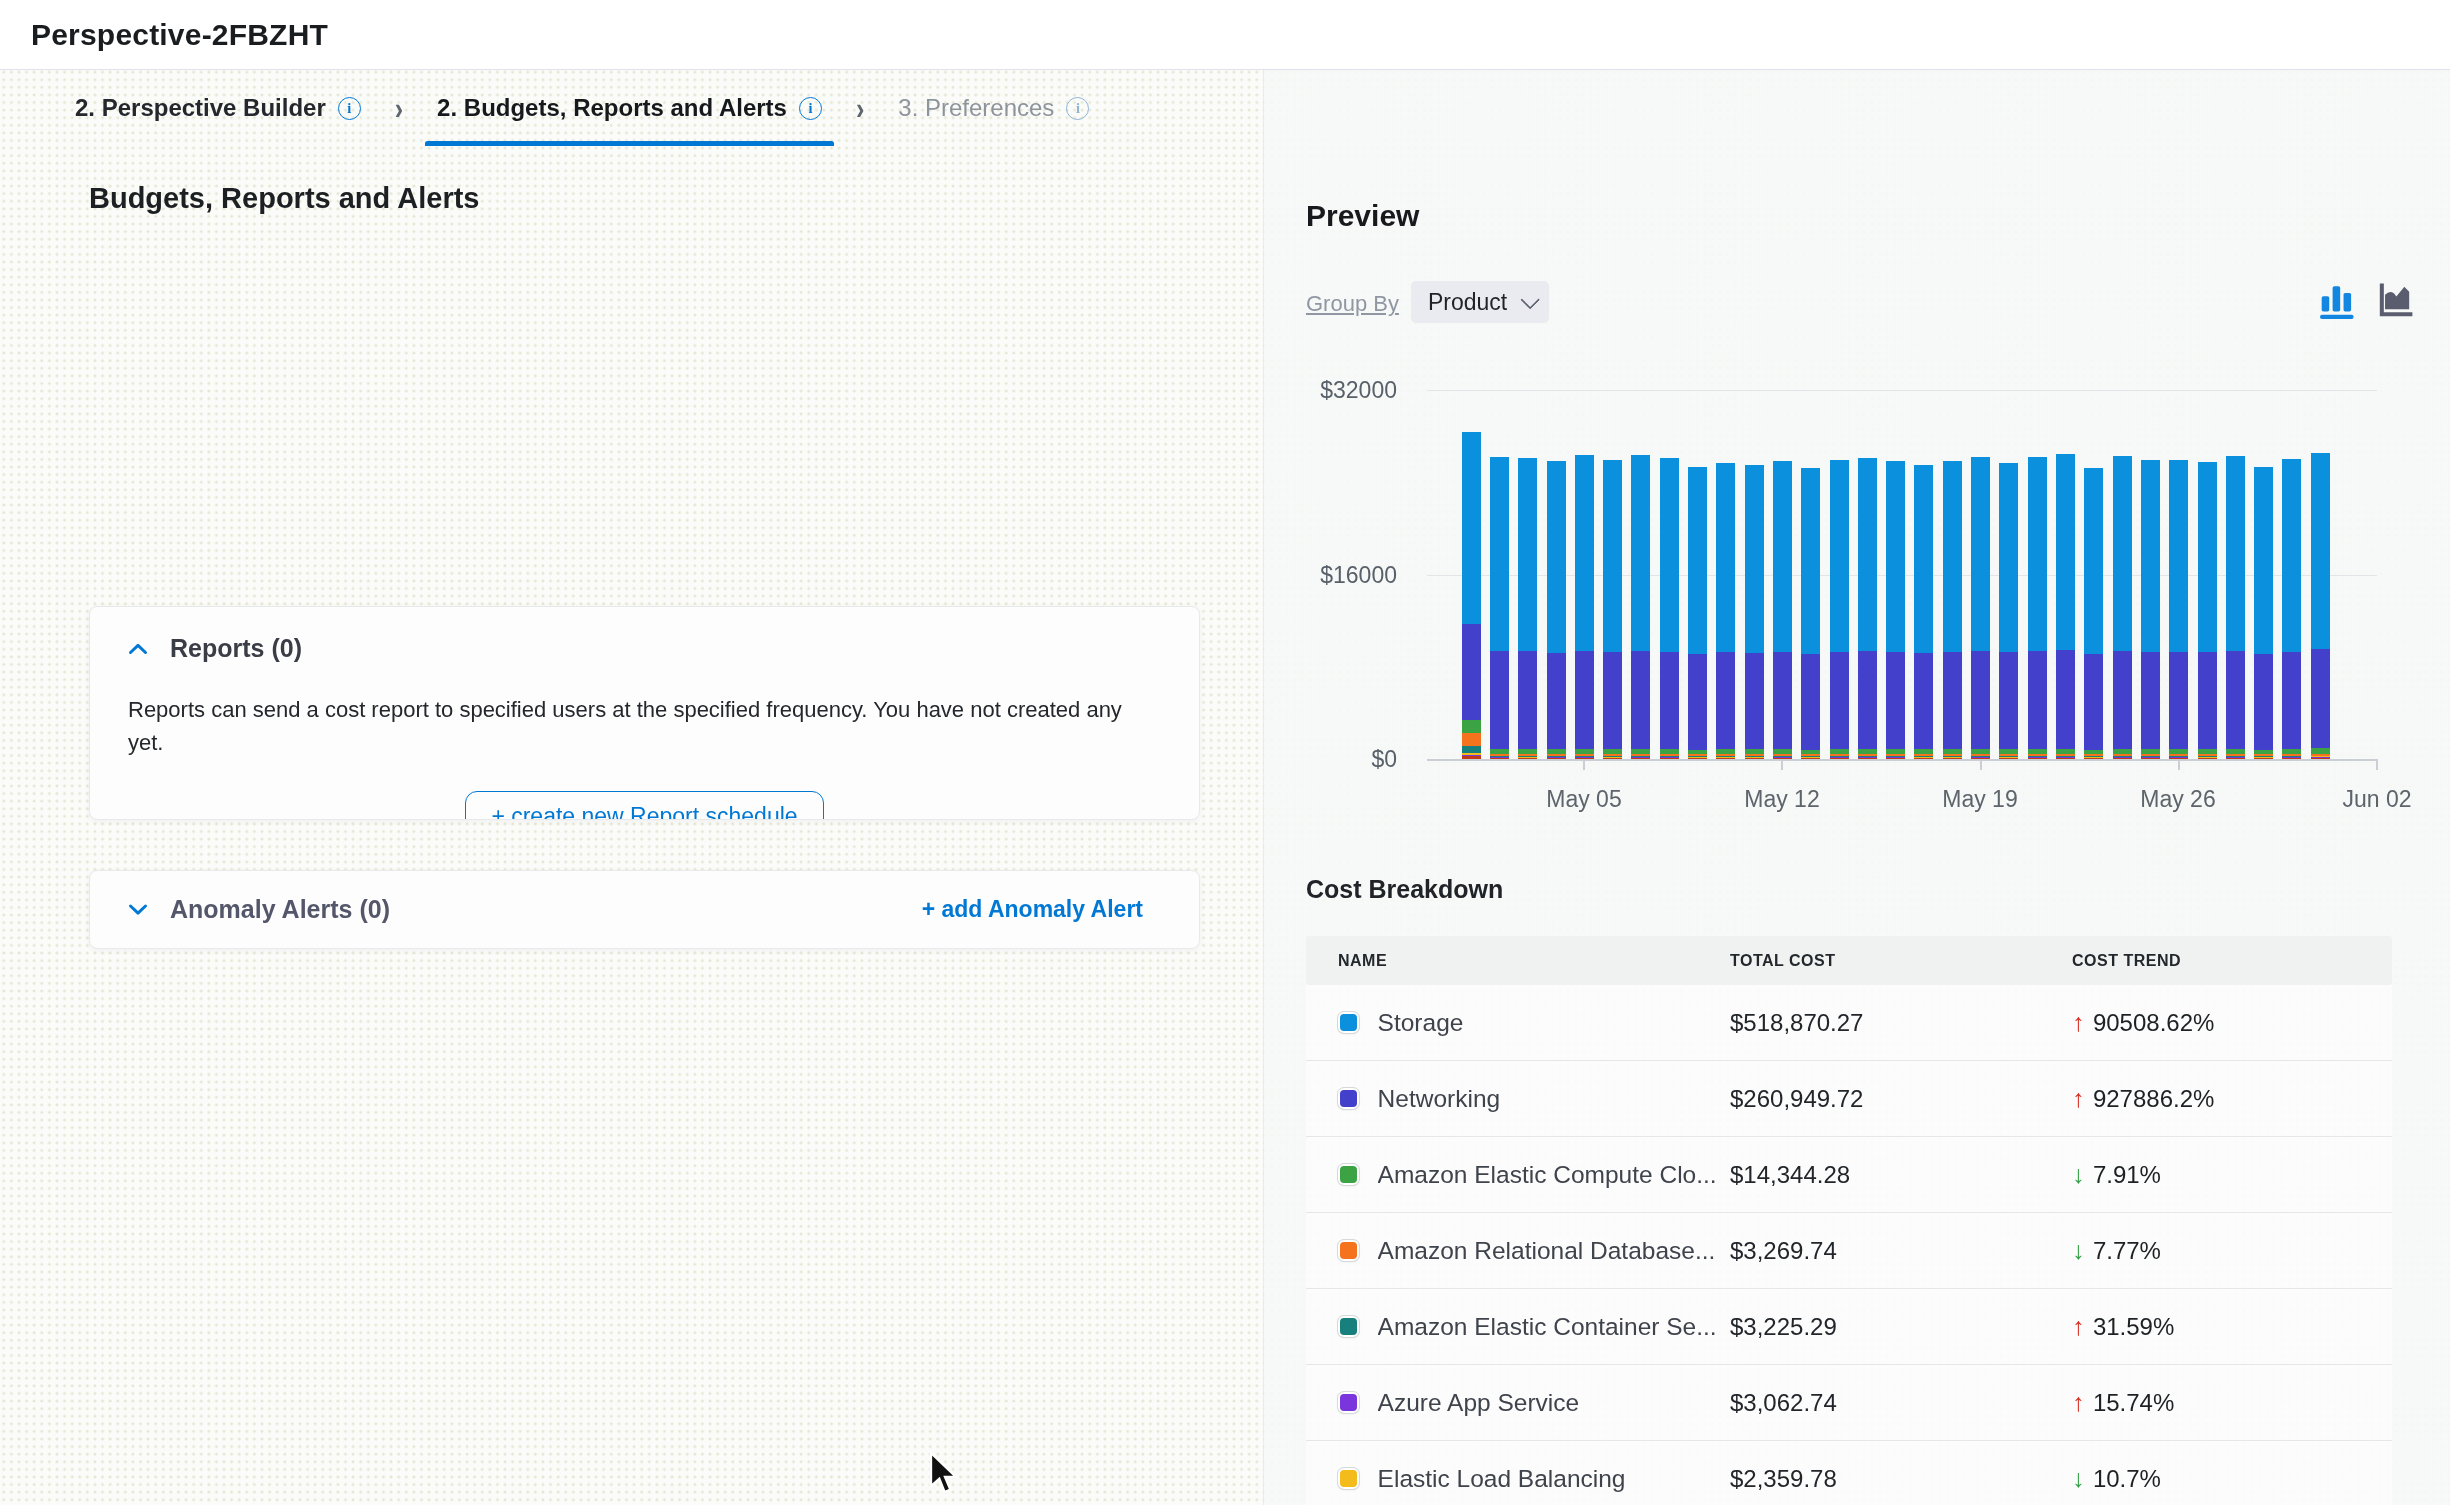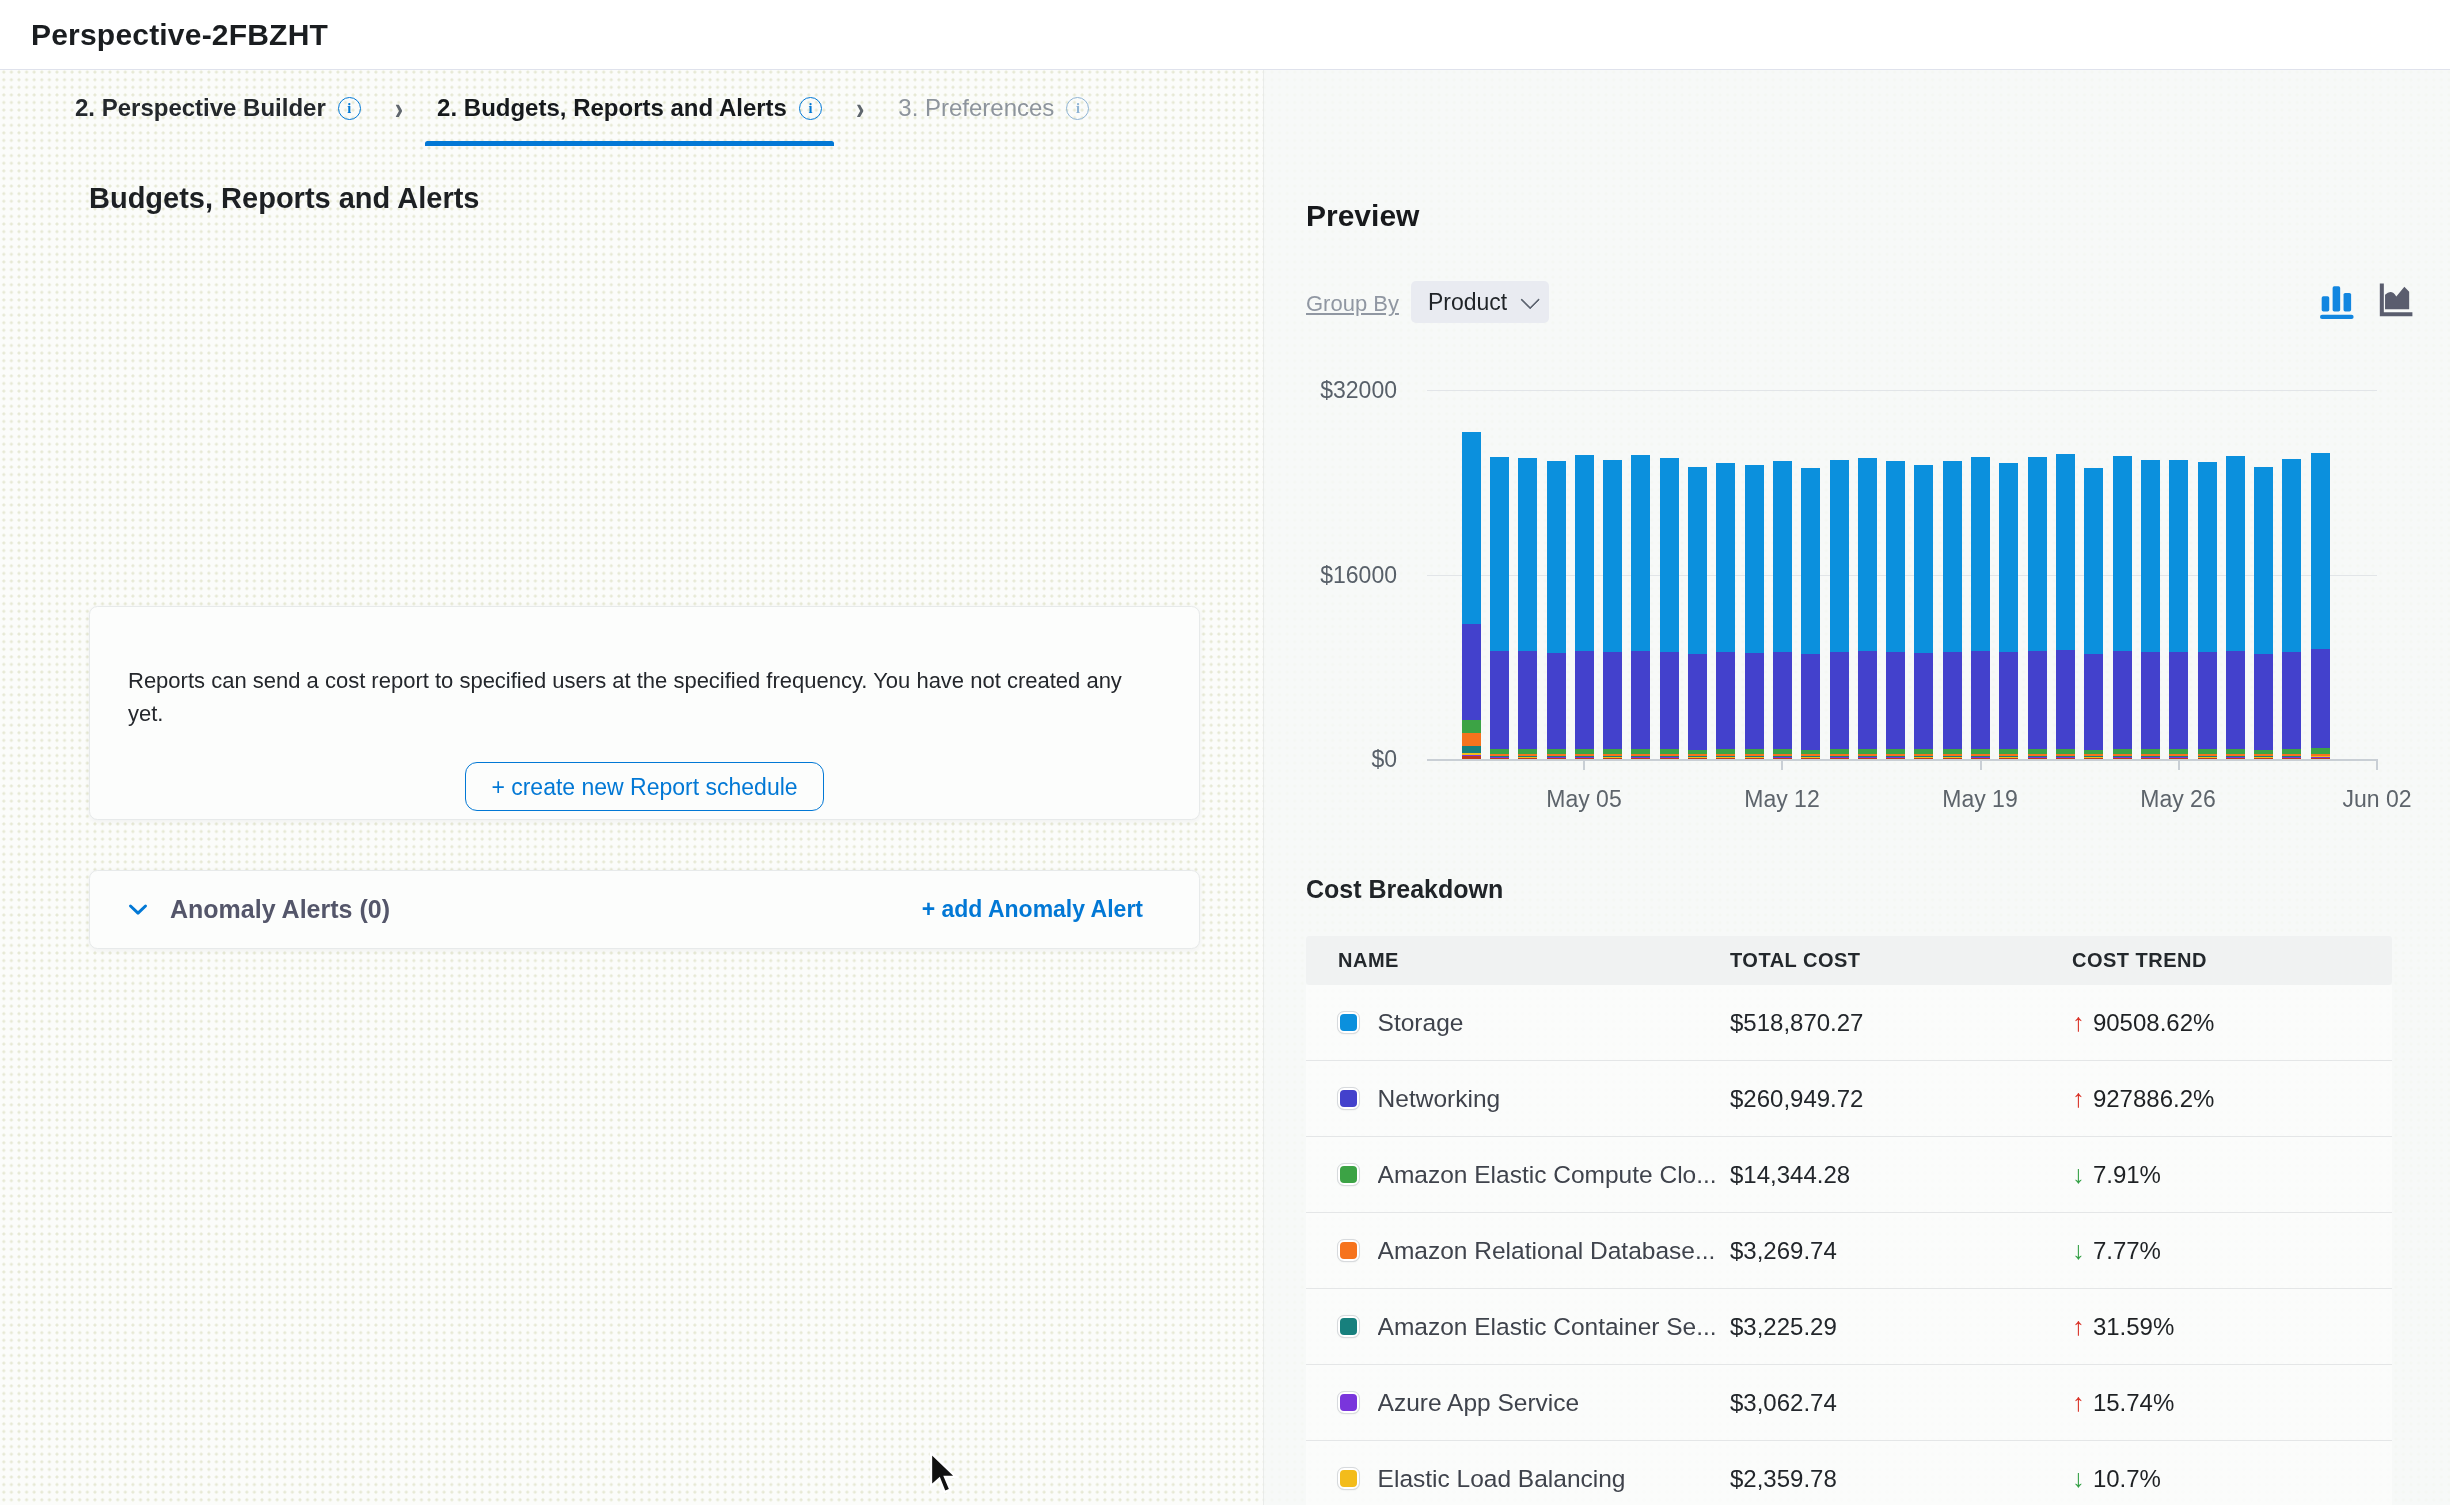--- a/index.html
+++ b/index.html
@@ -79,21 +79,21 @@
   .ytick { position:absolute; right:980px; transform:translateY(-50%); font-size:23px; color:#586069; white-space:nowrap; }
   .bar { position:absolute; bottom:0; width:18.6px; display:flex; flex-direction:column-reverse; }
   .bar .seg { width:100%; }
   .xtick-mark { position:absolute; top:383px; width:1.7px; height:11px; background:#c9cfd5; }
   .xtick-label { position:absolute; top:410px; transform:translateX(-50%); font-size:23px; color:#5d646b; white-space:nowrap; }
 
   
   .breakdown-title { position:absolute; left:42px; top:805px; font-size:25px; font-weight:600; color:#202428; }
   .bd-table { position:absolute; left:42px; top:866px; width:1086px; }
   .bd-head { display:flex; align-items:center; height:49px; background:#f0f2f2; border-radius:3.4px; }
-  .bd-head .th { font-size:20px; font-weight:700; letter-spacing:0.5px; color:#23282c; }
+  .bd-head .th { font-size:16px; font-weight:700; letter-spacing:0.5px; color:#23282c; }
   .bd-row { display:flex; align-items:center; height:76px; border-bottom:0.8px solid #e4e6e7; background:rgba(253,254,253,0.6); }
   .col-name { width:424px; padding-left:32px; display:flex; align-items:center; gap:18.6px; }
   .col-cost { width:342px; }
   .col-trend { flex:1; display:flex; align-items:center; gap:8.4px; }
   .swatch { width:21px; height:21px; border-radius:6px; border:2.5px solid #ffffff;
     outline:0.8px solid #d7dadd; box-shadow:0 0.8px 1.7px rgba(0,0,0,0.12); flex:none; }
   .bd-row .name { font-size:24.5px; color:#3f434c; white-space:nowrap; overflow:hidden; }
   .bd-row .cost { font-size:24px; color:#22262b; }
   .trend-arrow { font-size:25px; font-weight:600; line-height:1; }
   .trend-arrow.up { color:#d93025; }
@@ -129,20 +129,26 @@
       <div class="tab disabled">
         <span class="tab-label">3. Preferences</span>
         <span class="info-icon muted">i</span>
       </div>
     </div>
 
     <h2 class="page-heading">Budgets, Reports and Alerts</h2>
 
 
     <div class="card card-reports">
+      <div class="card-head">
+        <svg class="chev" width="20" height="13.5" viewBox="0 0 24 16">
+            <polyline points="3,12.5 12,4 21,12.5" fill="none" stroke="#0278d5" stroke-width="3.6" stroke-linecap="round" stroke-linejoin="round"></polyline>
+          </svg>
+        <span class="card-title">Reports (0)</span>
+      </div>
       <p class="card-desc">Reports can send a cost report to specified users at the specified frequency. You have not created any yet.</p>
       <button class="outline-btn">+ create new Report schedule</button>
     </div>
 
     <div class="card card-anomaly">
       <div class="card-head">
         <svg class="chev" width="20" height="13.5" viewBox="0 0 24 16">
             <polyline points="3,3.5 12,12 21,3.5" fill="none" stroke="#0278d5" stroke-width="3.6" stroke-linecap="round" stroke-linejoin="round"></polyline>
           </svg>
         <span class="card-title">Anomaly Alerts (0)</span>

